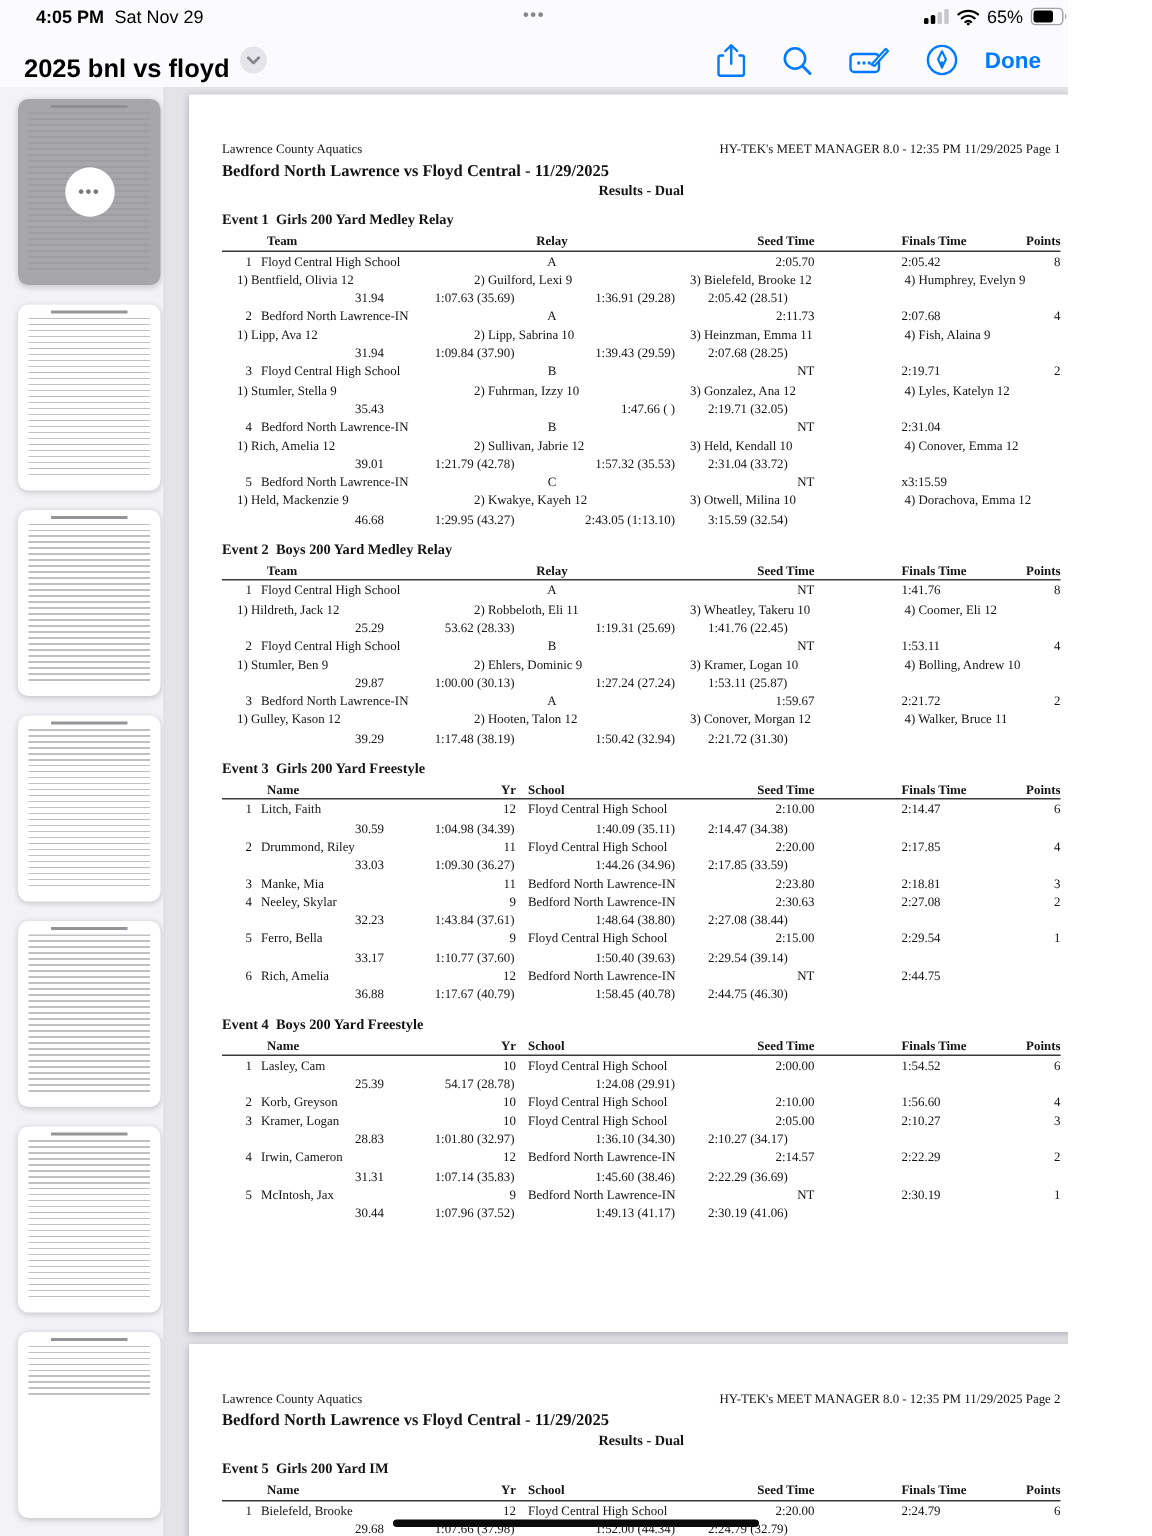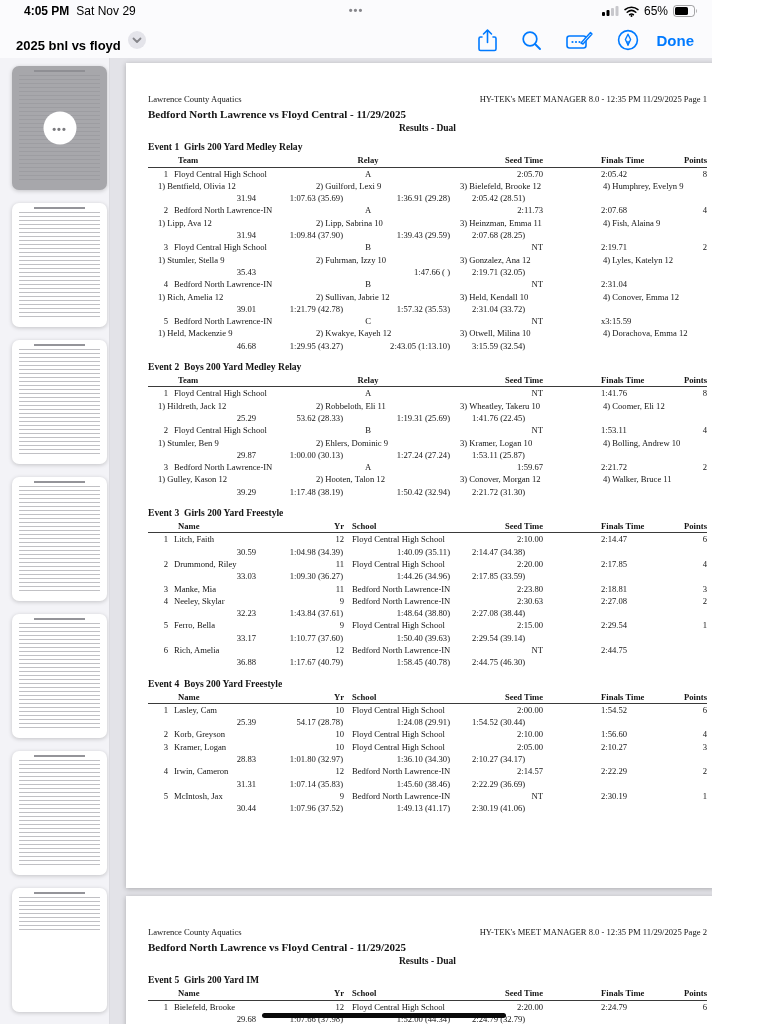--- a/index.html
+++ b/index.html
@@ -6,27 +6,27 @@
   .screen{position:relative;width:712px;height:1024px;overflow:hidden;
     font-family:"Liberation Sans","DejaVu Sans",sans-serif;background:#fbfbfd;}
 
   
   .status-bar{position:absolute;top:0;left:0;right:0;height:22px;background:#fbfbfd;
     display:flex;align-items:center;font-size:12px;color:#000;}
   .sb-left{display:flex;gap:7px;margin-left:24px;font-weight:600;}
   .sb-date{font-weight:500;}
   .sb-center{position:absolute;left:50%;transform:translateX(-50%);top:4px;color:#86868b;
     font-size:11px;letter-spacing:1px;font-weight:700;}
-  .sb-right{position:absolute;right:14px;top:0;height:22px;display:flex;align-items:center;gap:5px;}
+  .sb-right{position:absolute;right:0;top:0;height:22px;display:flex;align-items:center;gap:5px;}
   .sb-batt-label{font-size:12px;font-weight:500;}
 
   
   .toolbar{position:absolute;top:22px;left:0;right:0;height:36px;background:#fbfbfd;
     display:flex;align-items:center;border-bottom:1px solid #e4e4e8;}
-  .tb-title{margin-left:16px;font-size:13px;font-weight:700;color:#000;margin-top:11px;}
+  .tb-title{margin-left:16px;font-size:17px;font-weight:700;color:#000;margin-top:11px;}
   .tb-chevron{width:18px;height:18px;border-radius:50%;background:#e4e4ea;margin-left:7px;
     display:flex;align-items:center;justify-content:center;}
   .tb-spacer{flex:1;}
   .tb-icons{display:flex;align-items:center;gap:24px;margin-right:18px;}
   .tb-done{color:#007aff;font-size:15px;font-weight:700;margin-right:18px;cursor:pointer;}
 
   
   .content{position:absolute;top:58px;left:0;right:0;bottom:0;display:flex;}
   .sidebar{width:110px;background:#f3f3f7;border-right:1px solid #dcdce1;
     padding-top:8px;box-sizing:border-box;overflow:hidden;}
@@ -497,21 +497,20 @@
                 <div class="c-r">10</div>
                 <div class="pad8">Floyd Central High School</div>
                 <div class="c-r">2:00.00</div>
                 <div class="pad58">1:54.52</div>
                 <div class="c-r">6</div>
               </div>
               <div class="row-split g-split">
                 <div class="c-r">25.39</div>
                 <div class="c-r">54.17 (28.78)</div>
                 <div class="c-r">1:24.08 (29.91)</div>
-                <div class="pad22">1:54.52 (30.44)</div>
               </div>
               <div class="row-main g-ind">
                 <div class="c-r">2</div>
                 <div class="pad6">Korb, Greyson</div>
                 <div class="c-r">10</div>
                 <div class="pad8">Floyd Central High School</div>
                 <div class="c-r">2:10.00</div>
                 <div class="pad58">1:56.60</div>
                 <div class="c-r">4</div>
               </div>

